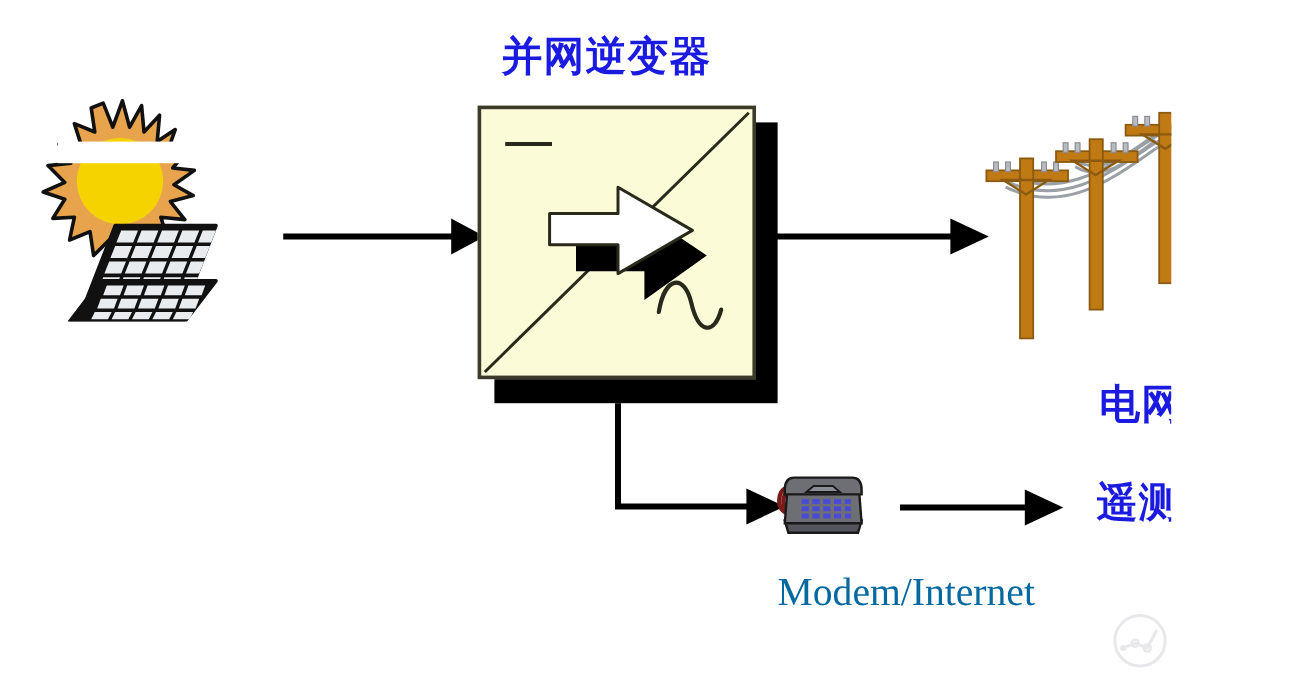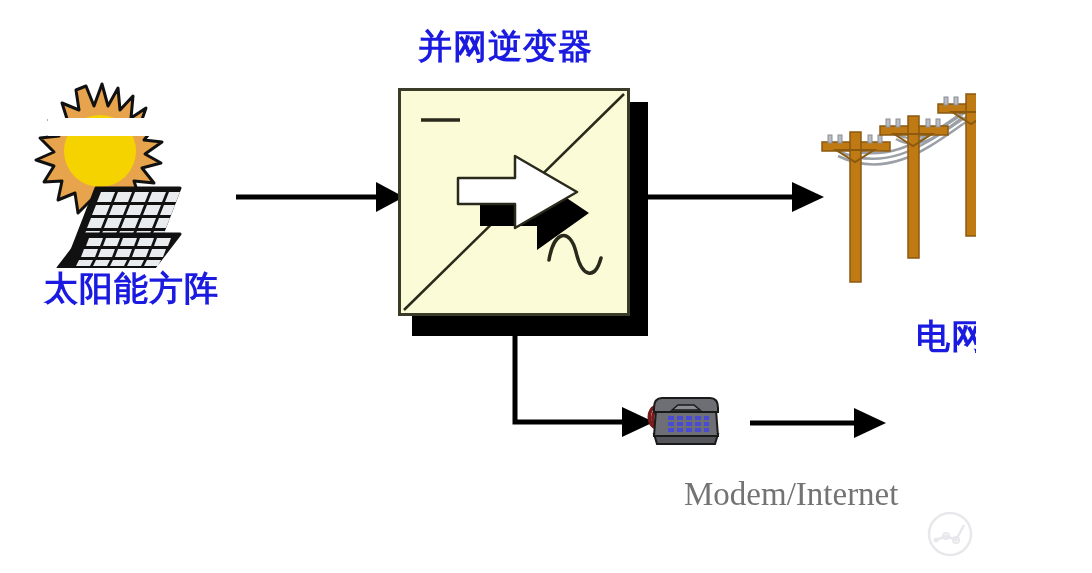--- a/index.html
+++ b/index.html
@@ -38,23 +38,23 @@
   #label-grid {
     left: 916px; top: 286px;
     font-size: 34px;
     margin-top: 28px;
   }
   #label-telemetry {
     left: 914px; top: 396px;
     font-size: 34px;
   }
   #label-modem {
-    left: 684px; top: 476px;
+    left: 648px; top: 476px;
     font-size: 33px;
-    color: #737373;
+    color: #0369a1;
     font-family: "Liberation Serif", "DejaVu Serif", serif;
     font-weight: 400;
     white-space: nowrap;
   }
 
   
   #inverter-group { left: 398px; top: 88px; width: 256px; height: 250px; }
   #inverter-shadow {
     left: 14px; top: 14px;
     width: 236px; height: 234px;
@@ -138,21 +138,20 @@
           <polygon points="51,182 65,182 62,188 48,188"></polygon>
             <polygon points="68,182 82,182 79,188 65,188"></polygon>
           <polygon points="85,182 99,182 96,188 82,188"></polygon>
             <polygon points="102,182 116,182 113,188 99,188"></polygon>
           <polygon points="119,182 133,182 130,188 116,188"></polygon>
         </g>
       </g>
     </svg>
   </div>
 
-  <div class="abs label-cn" id="label-solar">太阳能方阵</div>
 
   <div class="abs" style="left:234px; top:176px; width:172px; height:42px;">
     <svg width="172" height="42" viewBox="0 0 172 42" xmlns="http://www.w3.org/2000/svg">
       <line x1="2" y1="21" x2="146" y2="21" stroke="#000000" stroke-width="5"></line>
       <polygon points="142,6 170,21 142,36" fill="#000000"></polygon>
     </svg>
   </div>
 
   <div class="abs" id="inverter-group">
     <div class="abs" id="inverter-shadow"></div>
@@ -293,20 +292,21 @@
 
   <div class="abs" id="label-modem">Modem/Internet</div>
 
   <div class="abs" style="left:748px; top:402px; width:140px; height:42px;">
     <svg width="140" height="42" viewBox="0 0 140 42" xmlns="http://www.w3.org/2000/svg">
       <line x1="2" y1="21" x2="110" y2="21" stroke="#000000" stroke-width="5"></line>
       <polygon points="106,6 138,21 106,36" fill="#000000"></polygon>
     </svg>
   </div>
 
+  <div class="abs label-cn" id="label-telemetry">遥测</div>
 
   <div class="abs" id="watermark">
     <svg class="abs" style="left:0; top:4px;" width="48" height="48" viewBox="0 0 48 48" xmlns="http://www.w3.org/2000/svg">
       <circle cx="24" cy="24" r="21" fill="none" stroke="#e8e8ec" stroke-width="2.5"></circle>
       <path d="M10,30 L20,26 L30,30 L38,15" fill="none" stroke="#e8e8ec" stroke-width="2.5"></path>
       <circle cx="20" cy="26" r="3" fill="none" stroke="#e8e8ec" stroke-width="2"></circle>
       <circle cx="30" cy="30" r="3" fill="none" stroke="#e8e8ec" stroke-width="2"></circle>
       <circle cx="10" cy="30" r="2.5" fill="#e8e8ec"></circle>
     </svg>
     <div class="abs wm-text" id="wm-cn">电子发烧友</div>

